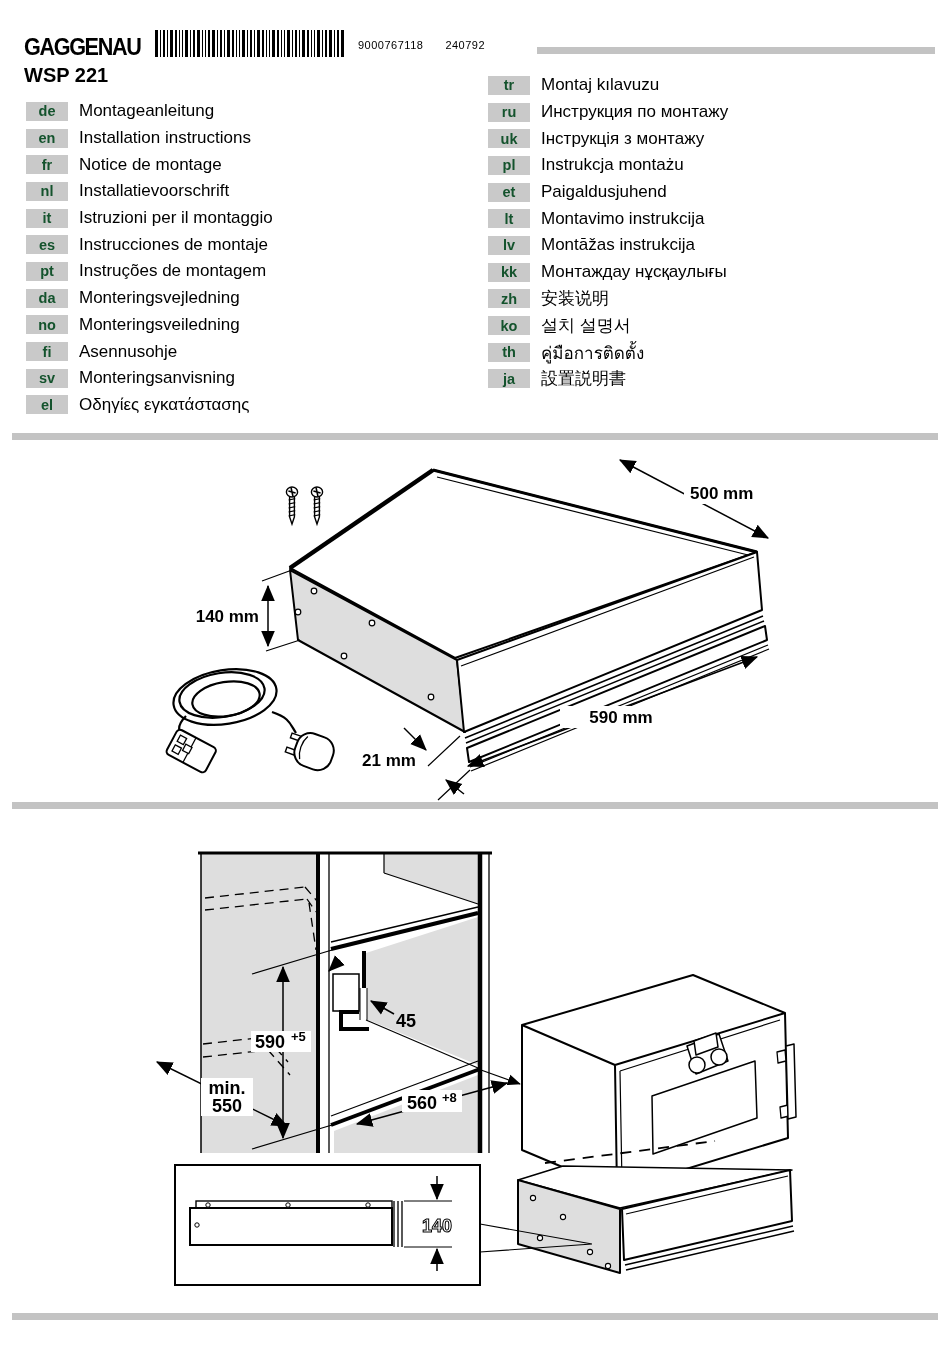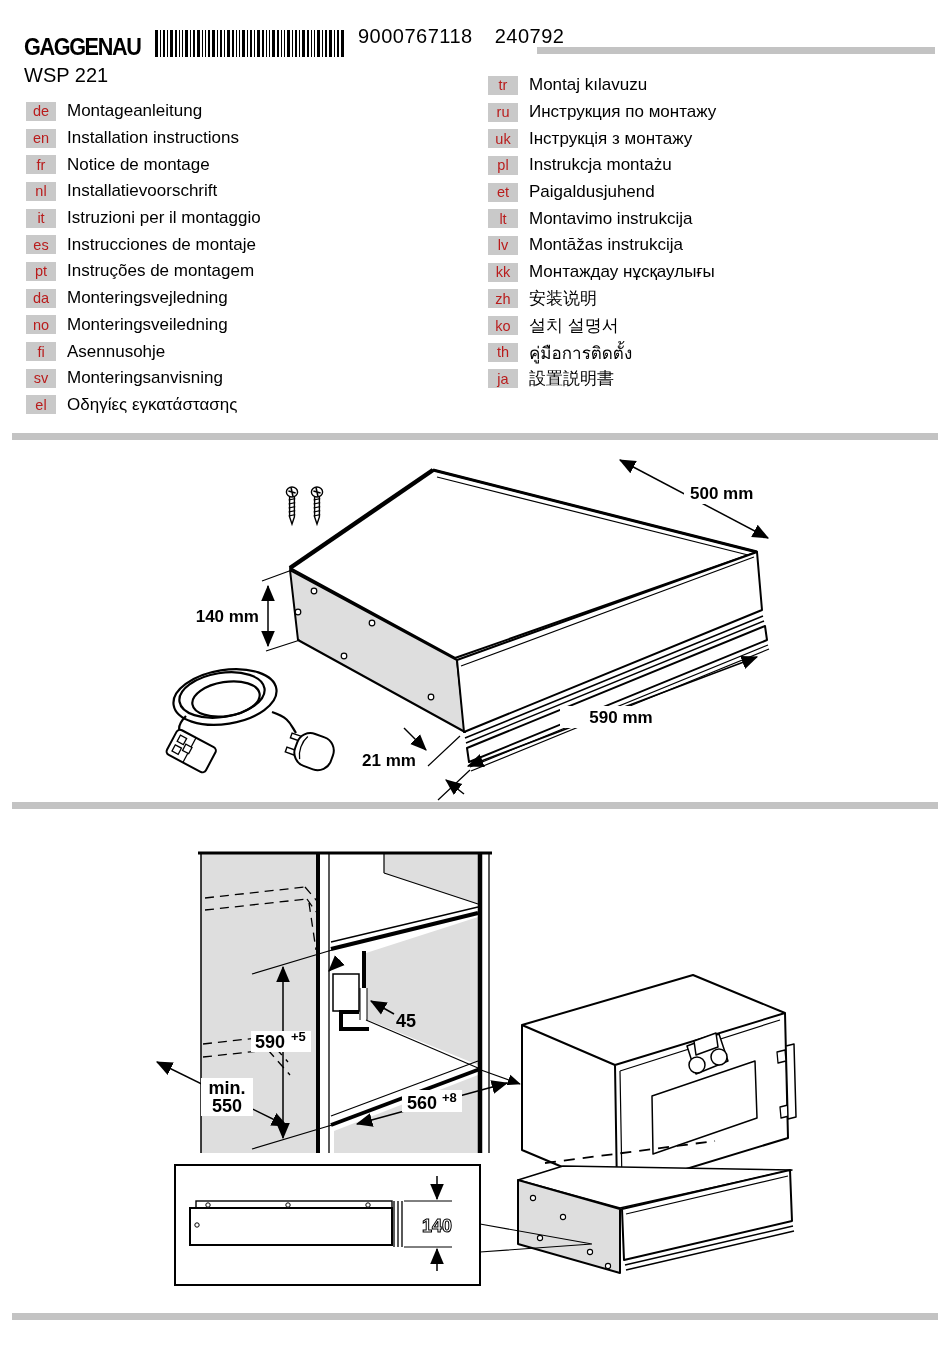--- a/index.html
+++ b/index.html
@@ -1,32 +1,32 @@
 <!DOCTYPE html>
 <html><head>
 <meta charset="utf-8">
 <style>
   html,body{margin:0;padding:0}
   body{width:950px;height:1370px;position:relative;background:#fff;color:#000;
        font-family:"Liberation Sans",sans-serif;overflow:hidden}
   .brand{position:absolute;left:24px;top:33px;font-size:24px;font-weight:bold;
          letter-spacing:-1.5px;transform:scaleX(.9);transform-origin:left top;white-space:nowrap}
-  .model{position:absolute;left:24px;top:64px;font-size:20px;font-weight:normal}
-  .codes{position:absolute;left:358px;top:25px;font-size:20px;letter-spacing:.5px;white-space:nowrap}
+  .model{position:absolute;left:24px;top:64px;font-size:20px;font-weight:bold}
+  .codes{position:absolute;left:358px;top:39px;font-size:11px;letter-spacing:.5px;white-space:nowrap}
   .codes span{margin-right:22px}
   .gbar{position:absolute;background:#c3c3c3;height:7px}
   #bar-top{left:537px;top:47px;width:398px}
   #bar-1{left:12px;top:433px;width:926px}
   #bar-2{left:12px;top:802px;width:926px}
   #bar-3{left:12px;top:1313px;width:926px}
   .langs{position:absolute}
   #langs-left{left:26px;top:98px}
   #langs-right{left:488px;top:72px}
   .lang-row{height:26.7px;display:flex;align-items:center}
-  .lang-badge{width:30px;height:19px;background:#c9c9c9;color:#b91c1c;font-weight:normal;
+  .lang-badge{width:42px;height:19px;background:#c9c9c9;color:#14532d;font-weight:bold;
               font-size:14.5px;display:flex;align-items:center;justify-content:center;flex:none}
   .lang-label{margin-left:11px;font-size:17px;font-weight:normal;white-space:nowrap}
   svg.fig{position:absolute;left:0}
   #fig1{top:450px}
   #fig2{top:840px}
   #barcode{position:absolute;left:155px;top:30px}
   svg text{font-family:"Liberation Sans",sans-serif;font-weight:bold}
   .dim1{font-size:17px}
   .dim2{font-size:18px}
   .sup{font-size:13px}

